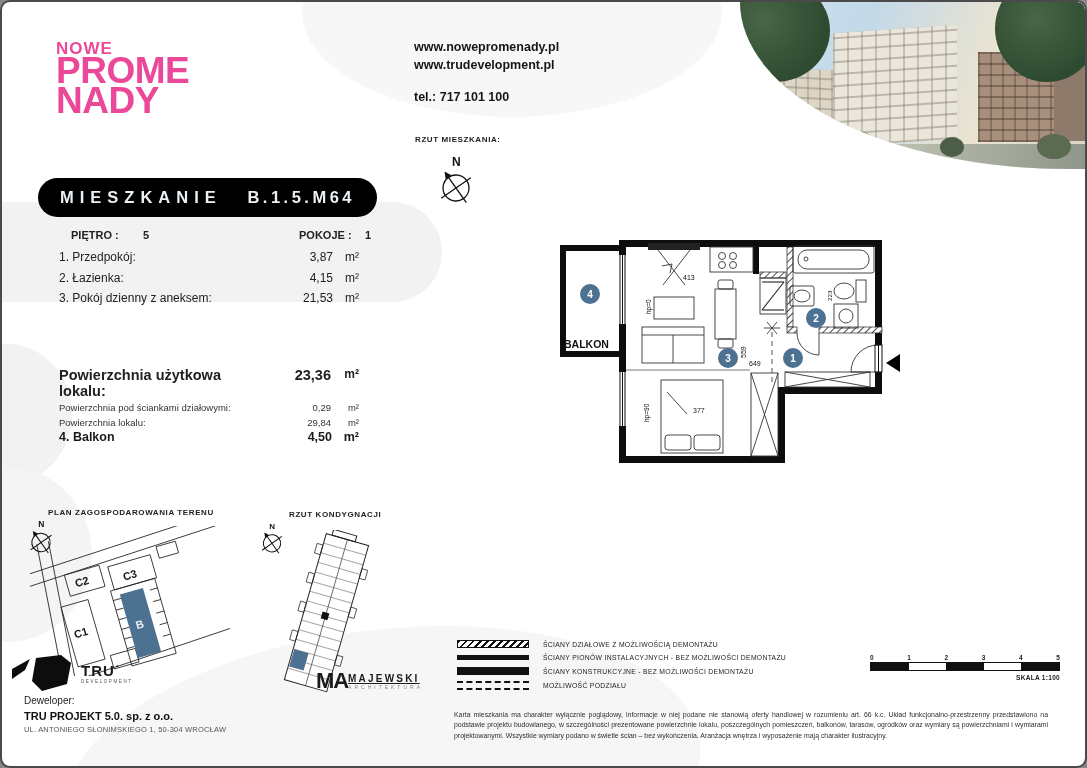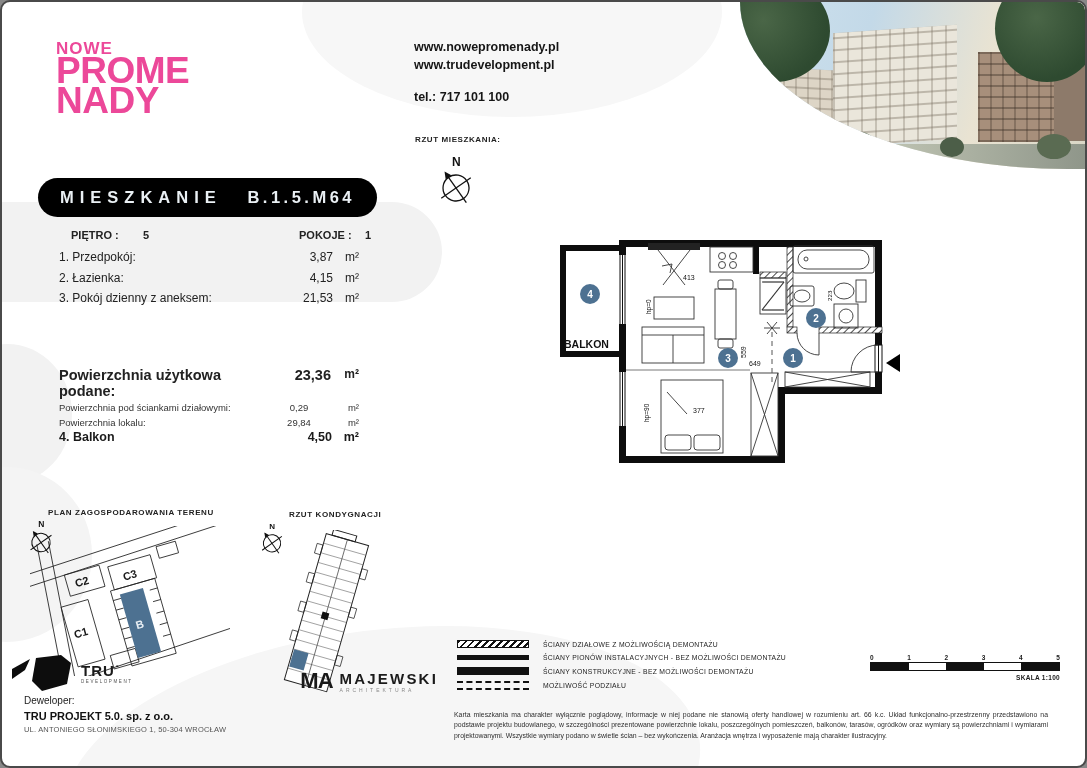--- a/index.html
+++ b/index.html
@@ -29,21 +29,21 @@
   
   .meta{left:57px;top:227px;width:316px;display:flex;font-size:11px;font-weight:700;color:#222;margin-left:12px;}
   .meta .fl{width:72px;} .meta .fv{width:156px;} .meta .pl{width:66px;}
   .rooms{left:57px;top:248px;width:300px;font-size:12px;color:#222;}
   .arearow{display:flex;margin-bottom:6.5px;}
   .arearow .nm{flex:1;} .arearow .val{width:58px;text-align:right;} .arearow .unit{width:26px;text-align:right;}
   .summary{left:57px;top:365px;width:300px;color:#222;}
   .sumbig{display:flex;font-size:14.5px;font-weight:800;margin-bottom:3px;}
   .sumbig .nm{flex:1;} .sumbig .val{width:64px;text-align:right;} .sumbig .unit{width:28px;text-align:right;font-size:12px;}
   .sumsmall{display:flex;font-size:9.5px;margin-bottom:3.5px;color:#333;}
-  .sumsmall .nm{flex:1;} .sumsmall .val{width:64px;text-align:center;} .sumsmall .unit{width:28px;text-align:right;}
+  .sumsmall .nm{flex:1;} .sumsmall .val{width:64px;text-align:right;} .sumsmall .unit{width:28px;text-align:right;}
   .balcrow{left:57px;top:428px;width:300px;display:flex;font-size:12.5px;font-weight:600;}
   .balcrow .nm{flex:1;} .balcrow .val{width:60px;text-align:right;} .balcrow .unit{width:27px;text-align:right;}
 
   .seclabel{font-size:8px;letter-spacing:.6px;font-weight:700;color:#222;}
 
   
   .legend{left:455px;top:638px;width:330px;}
   .lgrow{display:flex;align-items:center;gap:14px;margin-bottom:6px;}
   .lgbar{flex:0 0 72px;}
   .lg-hatch{height:8px;border:1px solid #111;background:repeating-linear-gradient(135deg,#111 0 2px,#fff 2px 5px);box-sizing:border-box;}
@@ -156,21 +156,21 @@
     </div>
     <div class="arearow">
       <span class="nm">3. Pokój dzienny z aneksem:</span>
       <span class="val">21,53</span>
       <span class="unit">m²</span>
     </div>
   </div>
 
   <div class="z summary">
     <div class="sumbig">
-      <span class="nm">Powierzchnia użytkowa podane:</span>
+      <span class="nm">Powierzchnia użytkowa lokalu:</span>
       <span class="val">23,36</span>
       <span class="unit">m²</span>
     </div>
     <div class="sumsmall">
       <span class="nm">Powierzchnia pod ściankami działowymi:</span>
       <span class="val">0,29</span>
       <span class="unit">m²</span>
     </div>
     <div class="sumsmall">
       <span class="nm">Powierzchnia lokalu:</span>
@@ -463,24 +463,24 @@
     <svg width="62" height="38" viewBox="0 0 62 38">
       <polygon points="1,15 19,5 14,16 1,25" fill="#0d0d0d"></polygon>
       <polygon points="25,4 50,1 60,9 56,30 31,37 21,27" fill="#0d0d0d"></polygon>
     </svg>
     <div>
       <div style="font-size:15px;font-weight:900;letter-spacing:1px;">TRU˙</div>
       <div style="font-size:4.5px;letter-spacing:1.6px;color:#555;">DEVELOPMENT</div>
     </div>
   </div>
 
-  <div class="z" style="left:236px;top:666px;width:200px;display:flex;justify-content:flex-end;align-items:center;gap:7px;">
+  <div class="z" style="left:221px;top:666px;width:200px;display:flex;justify-content:flex-end;align-items:center;">
     <span style="font-size:22px;font-weight:900;letter-spacing:-1px;">MA</span>
     <span style="text-align:left;">
-      <span style="display:block;font-size:15px;font-weight:600;letter-spacing:2.2px;">MAJEWSKI</span>
+      <span style="display:block;font-size:10px;font-weight:600;letter-spacing:2.2px;text-decoration:underline;">MAJEWSKI</span>
       <span style="display:block;font-size:5px;letter-spacing:3px;color:#888;">ARCHITEKTURA</span>
     </span>
   </div>
 
   <div class="z devcol">
     <div class="role">Deweloper:</div>
     <div class="cname">TRU PROJEKT 5.0. sp. z o.o.</div>
     <div class="caddr">UL. ANTONIEGO SŁONIMSKIEGO 1, 50-304 WROCŁAW</div>
   </div>
 

